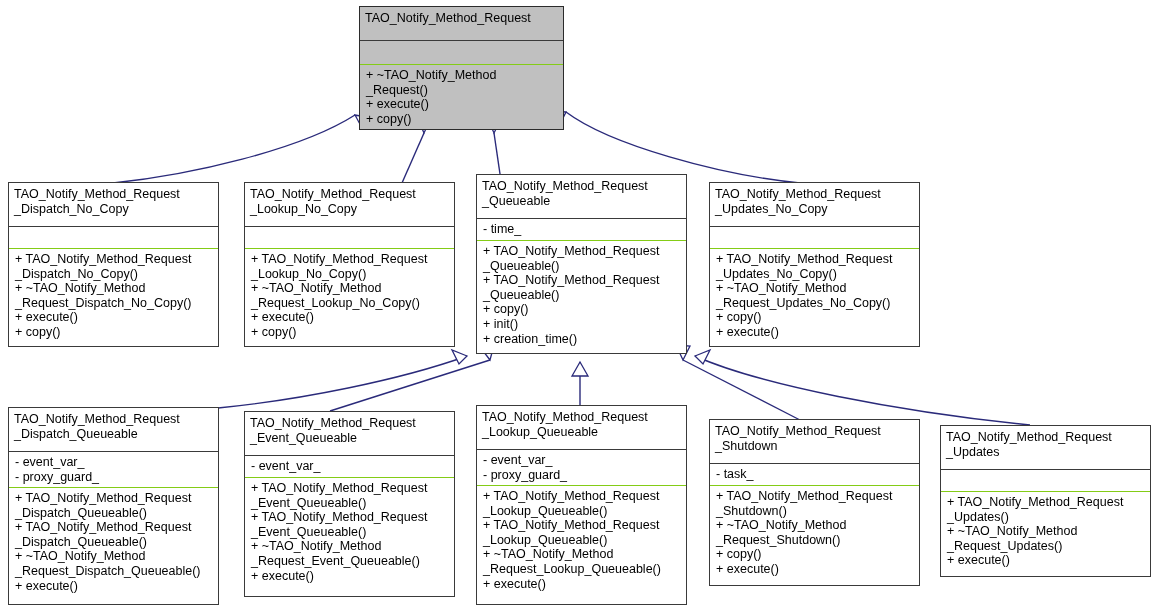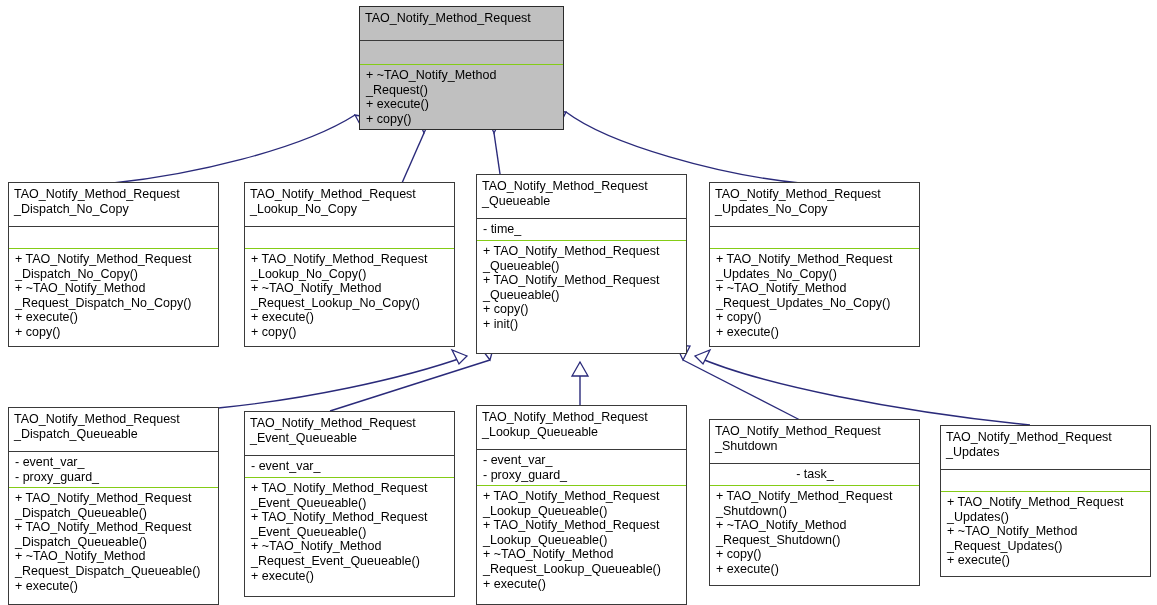--- a/index.html
+++ b/index.html
@@ -149,20 +149,21 @@
     <div class="cls-attrs" style="height:22px;">
       <div class="member">- time_</div>
     </div>
     <div class="cls-ops">
       <div class="member">+ TAO_Notify_Method_Request
 _Queueable()</div>
       <div class="member">+ TAO_Notify_Method_Request
 _Queueable()</div>
       <div class="member">+ copy()</div>
       <div class="member">+ init()</div>
+      <div class="member">+ creation_time()</div>
     </div>
   </div>
 
   <div class="uml-class" style="left:709px; top:182px; width:211px; height:165px;">
     <div class="cls-name" style="height:44px;">TAO_Notify_Method_Request
 _Updates_No_Copy</div>
     <div class="cls-attrs empty" style="height:22px;"></div>
     <div class="cls-ops">
       <div class="member">+ TAO_Notify_Method_Request
 _Updates_No_Copy()</div>
@@ -222,21 +223,21 @@
 _Lookup_Queueable()</div>
       <div class="member">+ ~TAO_Notify_Method
 _Request_Lookup_Queueable()</div>
       <div class="member">+ execute()</div>
     </div>
   </div>
 
   <div class="uml-class" style="left:709px; top:419px; width:211px; height:167px;">
     <div class="cls-name" style="height:44px;">TAO_Notify_Method_Request
 _Shutdown</div>
-    <div class="cls-attrs" style="height:22px;text-align:center;">
+    <div class="cls-attrs" style="height:22px;">
       <div class="member">- task_</div>
     </div>
     <div class="cls-ops">
       <div class="member">+ TAO_Notify_Method_Request
 _Shutdown()</div>
       <div class="member">+ ~TAO_Notify_Method
 _Request_Shutdown()</div>
       <div class="member">+ copy()</div>
       <div class="member">+ execute()</div>
     </div>

